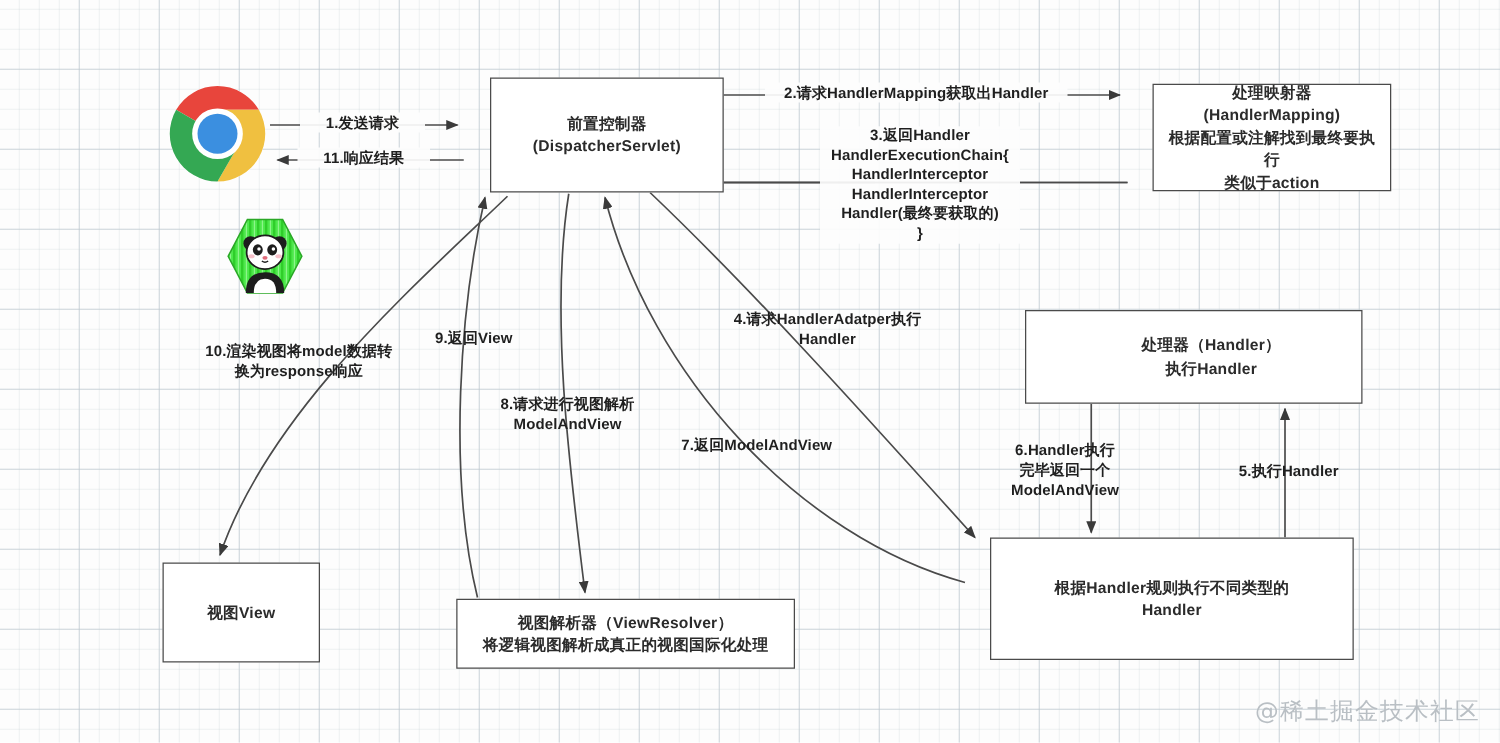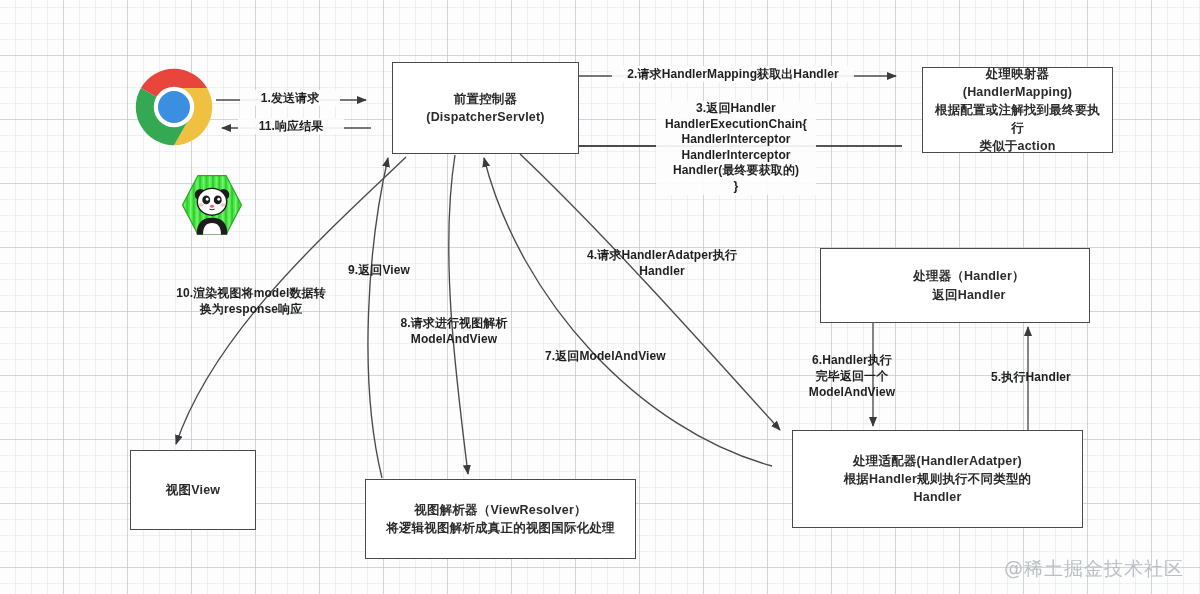--- a/index.html
+++ b/index.html
@@ -117,33 +117,32 @@
       <div>处理映射器</div>
       <div>(HandlerMapping)</div>
       <div>根据配置或注解找到最终要执行</div>
       <div>类似于action</div>
     </div>
   </div>
 
   <div class="node" style="left:800px;top:248px;width:270px;height:75px;padding-left:28px;">
     <div class="inner">
       <div>处理器（Handler）</div>
-      <div>返回Handler</div>
+      <div>执行Handler</div>
     </div>
   </div>
 
   <div class="node" style="left:772px;top:430px;width:291px;height:98px;">
     <div class="inner">
-      <div>处理适配器(HandlerAdatper)</div>
       <div>根据Handler规则执行不同类型的</div>
       <div>Handler</div>
     </div>
   </div>
 
-  <div class="node" style="left:345px;top:479px;width:271px;height:80px;">
+  <div class="node" style="left:345px;top:479px;width:271px;height:56px;">
     <div class="inner">
       <div>视图解析器（ViewResolver）</div>
       <div>将逻辑视图解析成真正的视图国际化处理</div>
     </div>
   </div>
 
   <div class="node" style="left:110px;top:450px;width:126px;height:80px;">
     <div class="inner">
       <div>视图View</div>
     </div>
@@ -171,21 +170,21 @@
 完毕返回一个
 ModelAndView</div>
 
   <div class="lbl" style="left:545px;top:348px;width:140px;text-align:left;">7.返回ModelAndView</div>
 
   <div class="lbl" style="left:389px;top:315px;width:130px;">8.请求进行视图解析
 ModelAndView</div>
 
   <div class="lbl" style="left:333px;top:262px;width:92px;">9.返回View</div>
 
-  <div class="lbl" style="left:161px;top:273px;width:180px;margin-top:12px;">10.渲染视图将model数据转
+  <div class="lbl" style="left:149px;top:273px;width:180px;">10.渲染视图将model数据转
 换为response响应</div>
 
   <div class="chrome">
     <svg width="78" height="78" viewBox="0 0 100 100">
       <circle cx="50" cy="50" r="49" fill="#ffffff"></circle>
       <path d="M50 1 A49 49 0 0 1 92.4 25.5 L50 25.5 A24.5 24.5 0 0 0 28.8 37.8 L7.6 25.5 A49 49 0 0 1 50 1 Z" fill="#e8453c"></path>
       <path d="M92.4 25.5 A49 49 0 0 1 50 99 L71.2 62.2 A24.5 24.5 0 0 0 71.2 37.8 L50 25.5 Z" fill="#f0c040"></path>
       <path d="M50 99 A49 49 0 0 1 7.6 25.5 L28.8 37.8 A24.5 24.5 0 0 0 50 74.5 L71.2 62.2 Z" fill="#34a853"></path>
       <circle cx="50" cy="50" r="26" fill="#ffffff"></circle>
       <circle cx="50" cy="50" r="20.5" fill="#3b8fe0"></circle>

